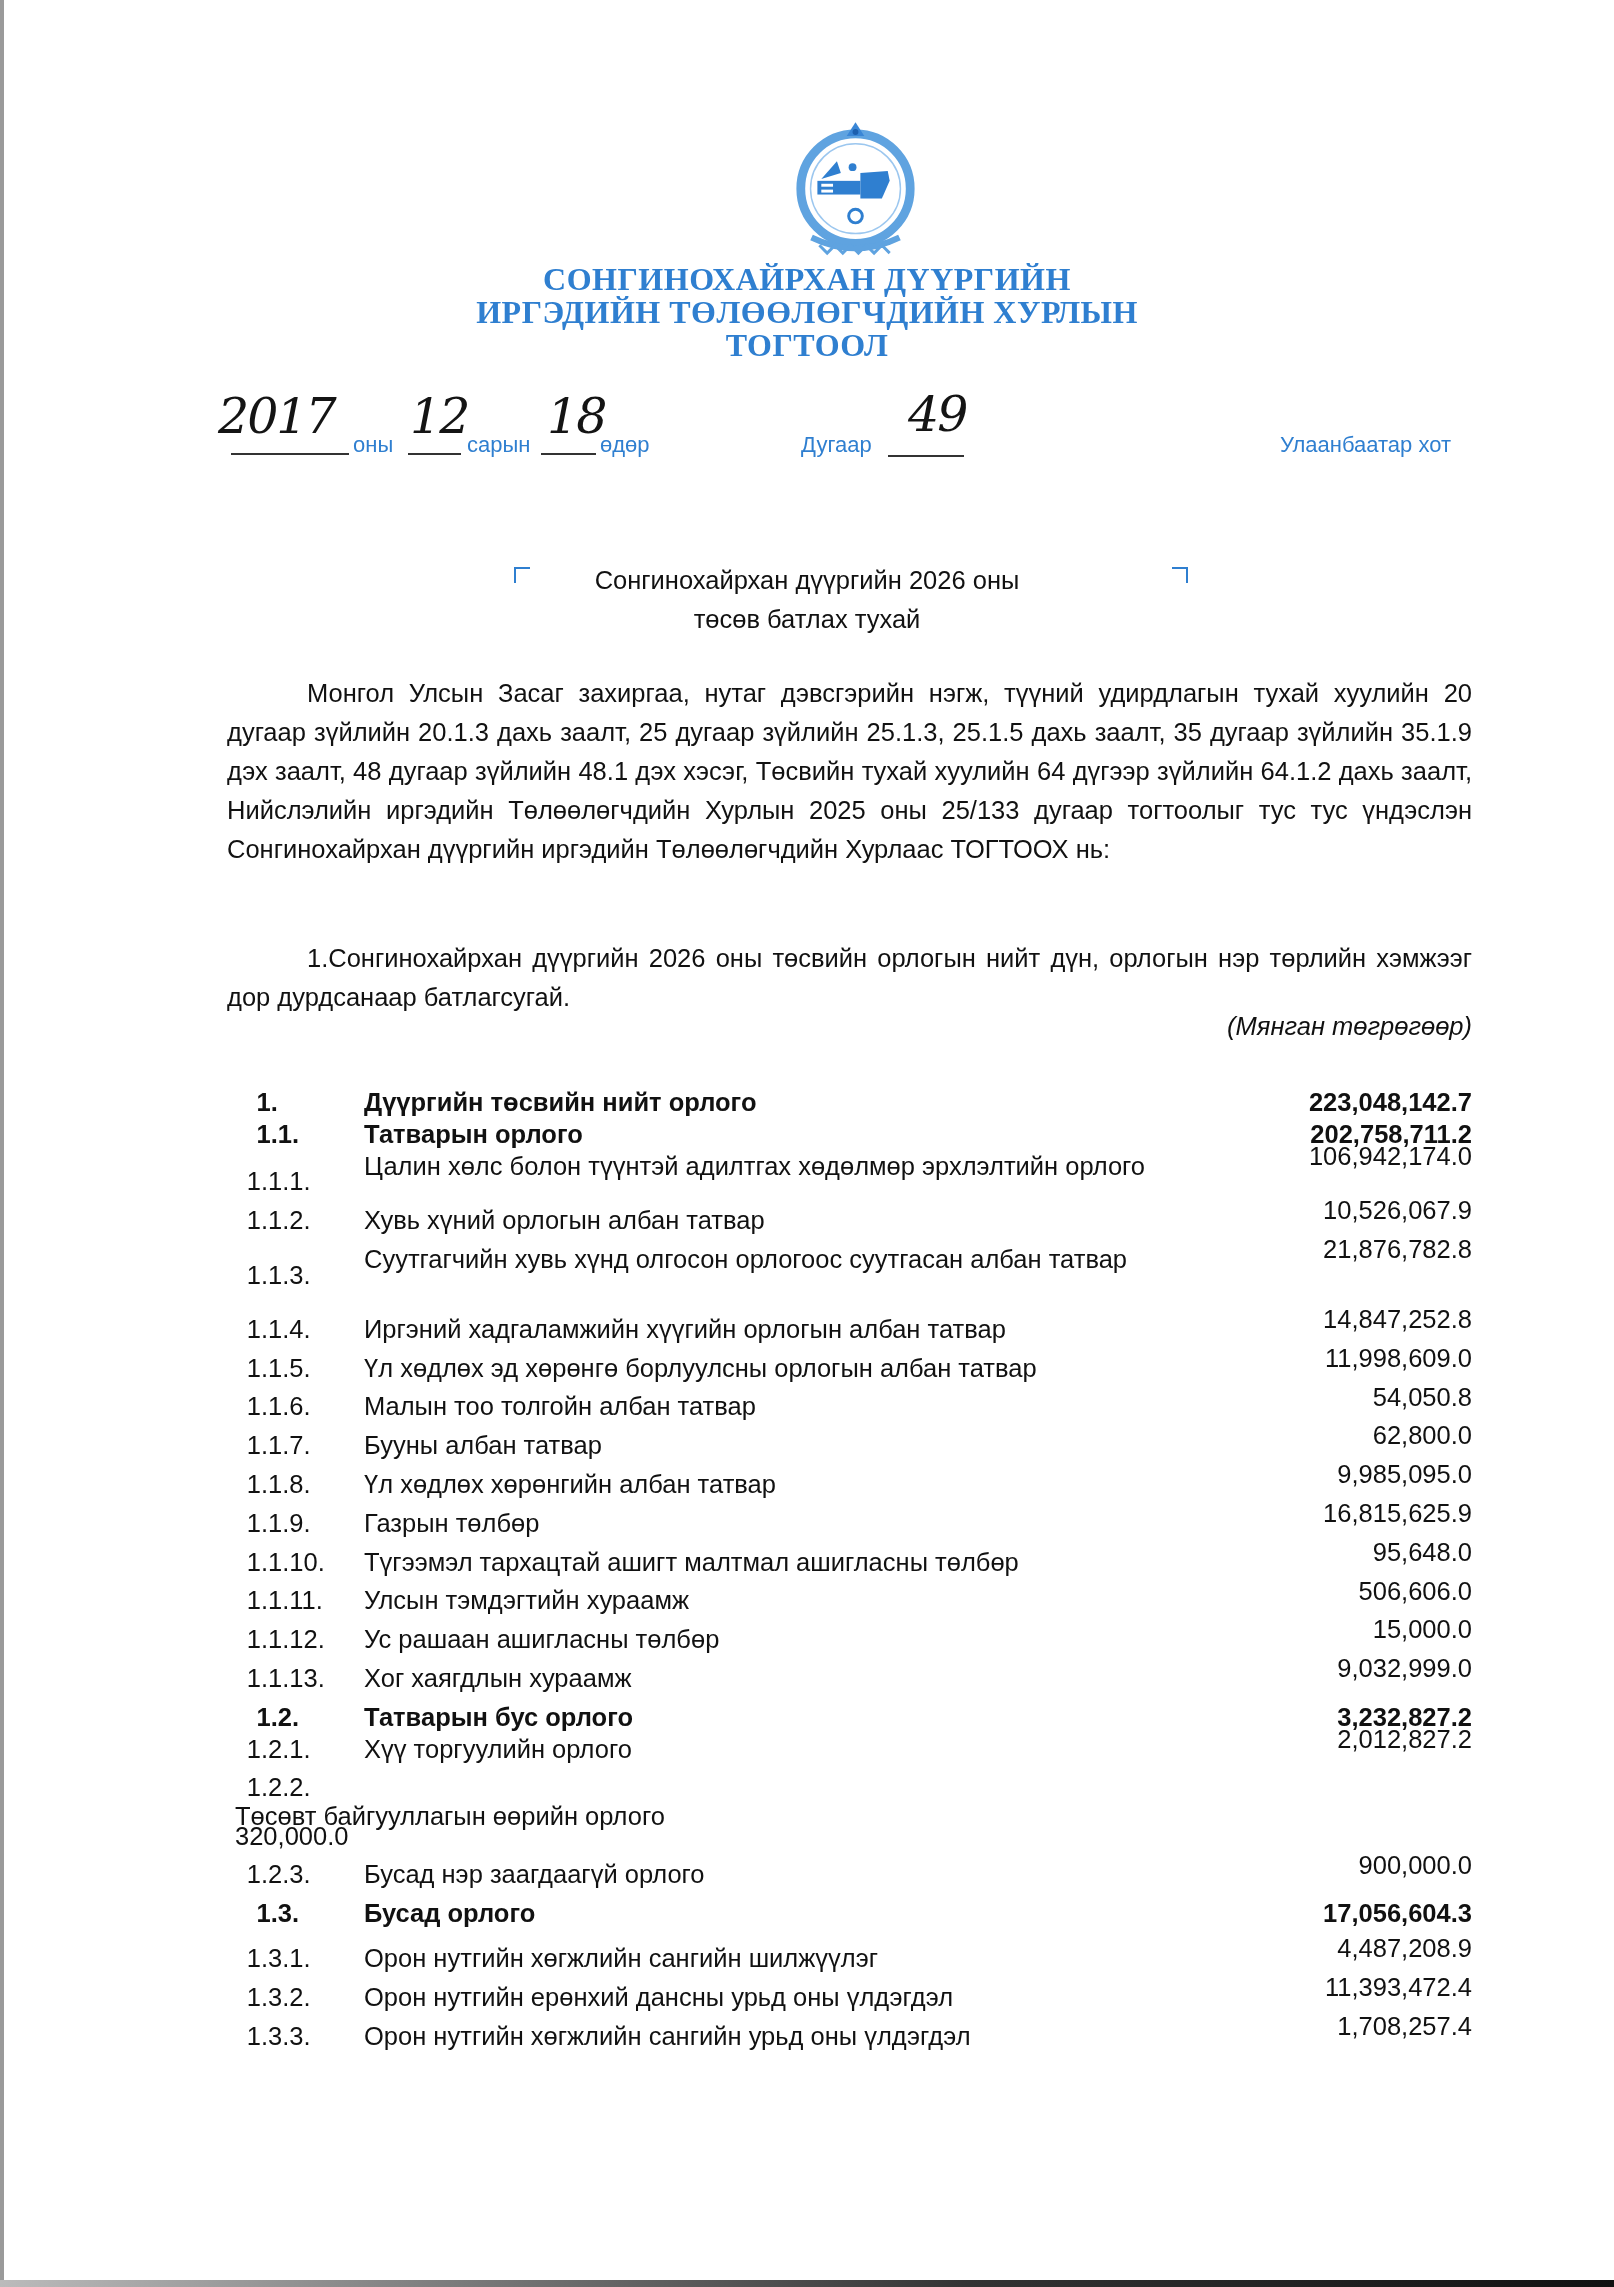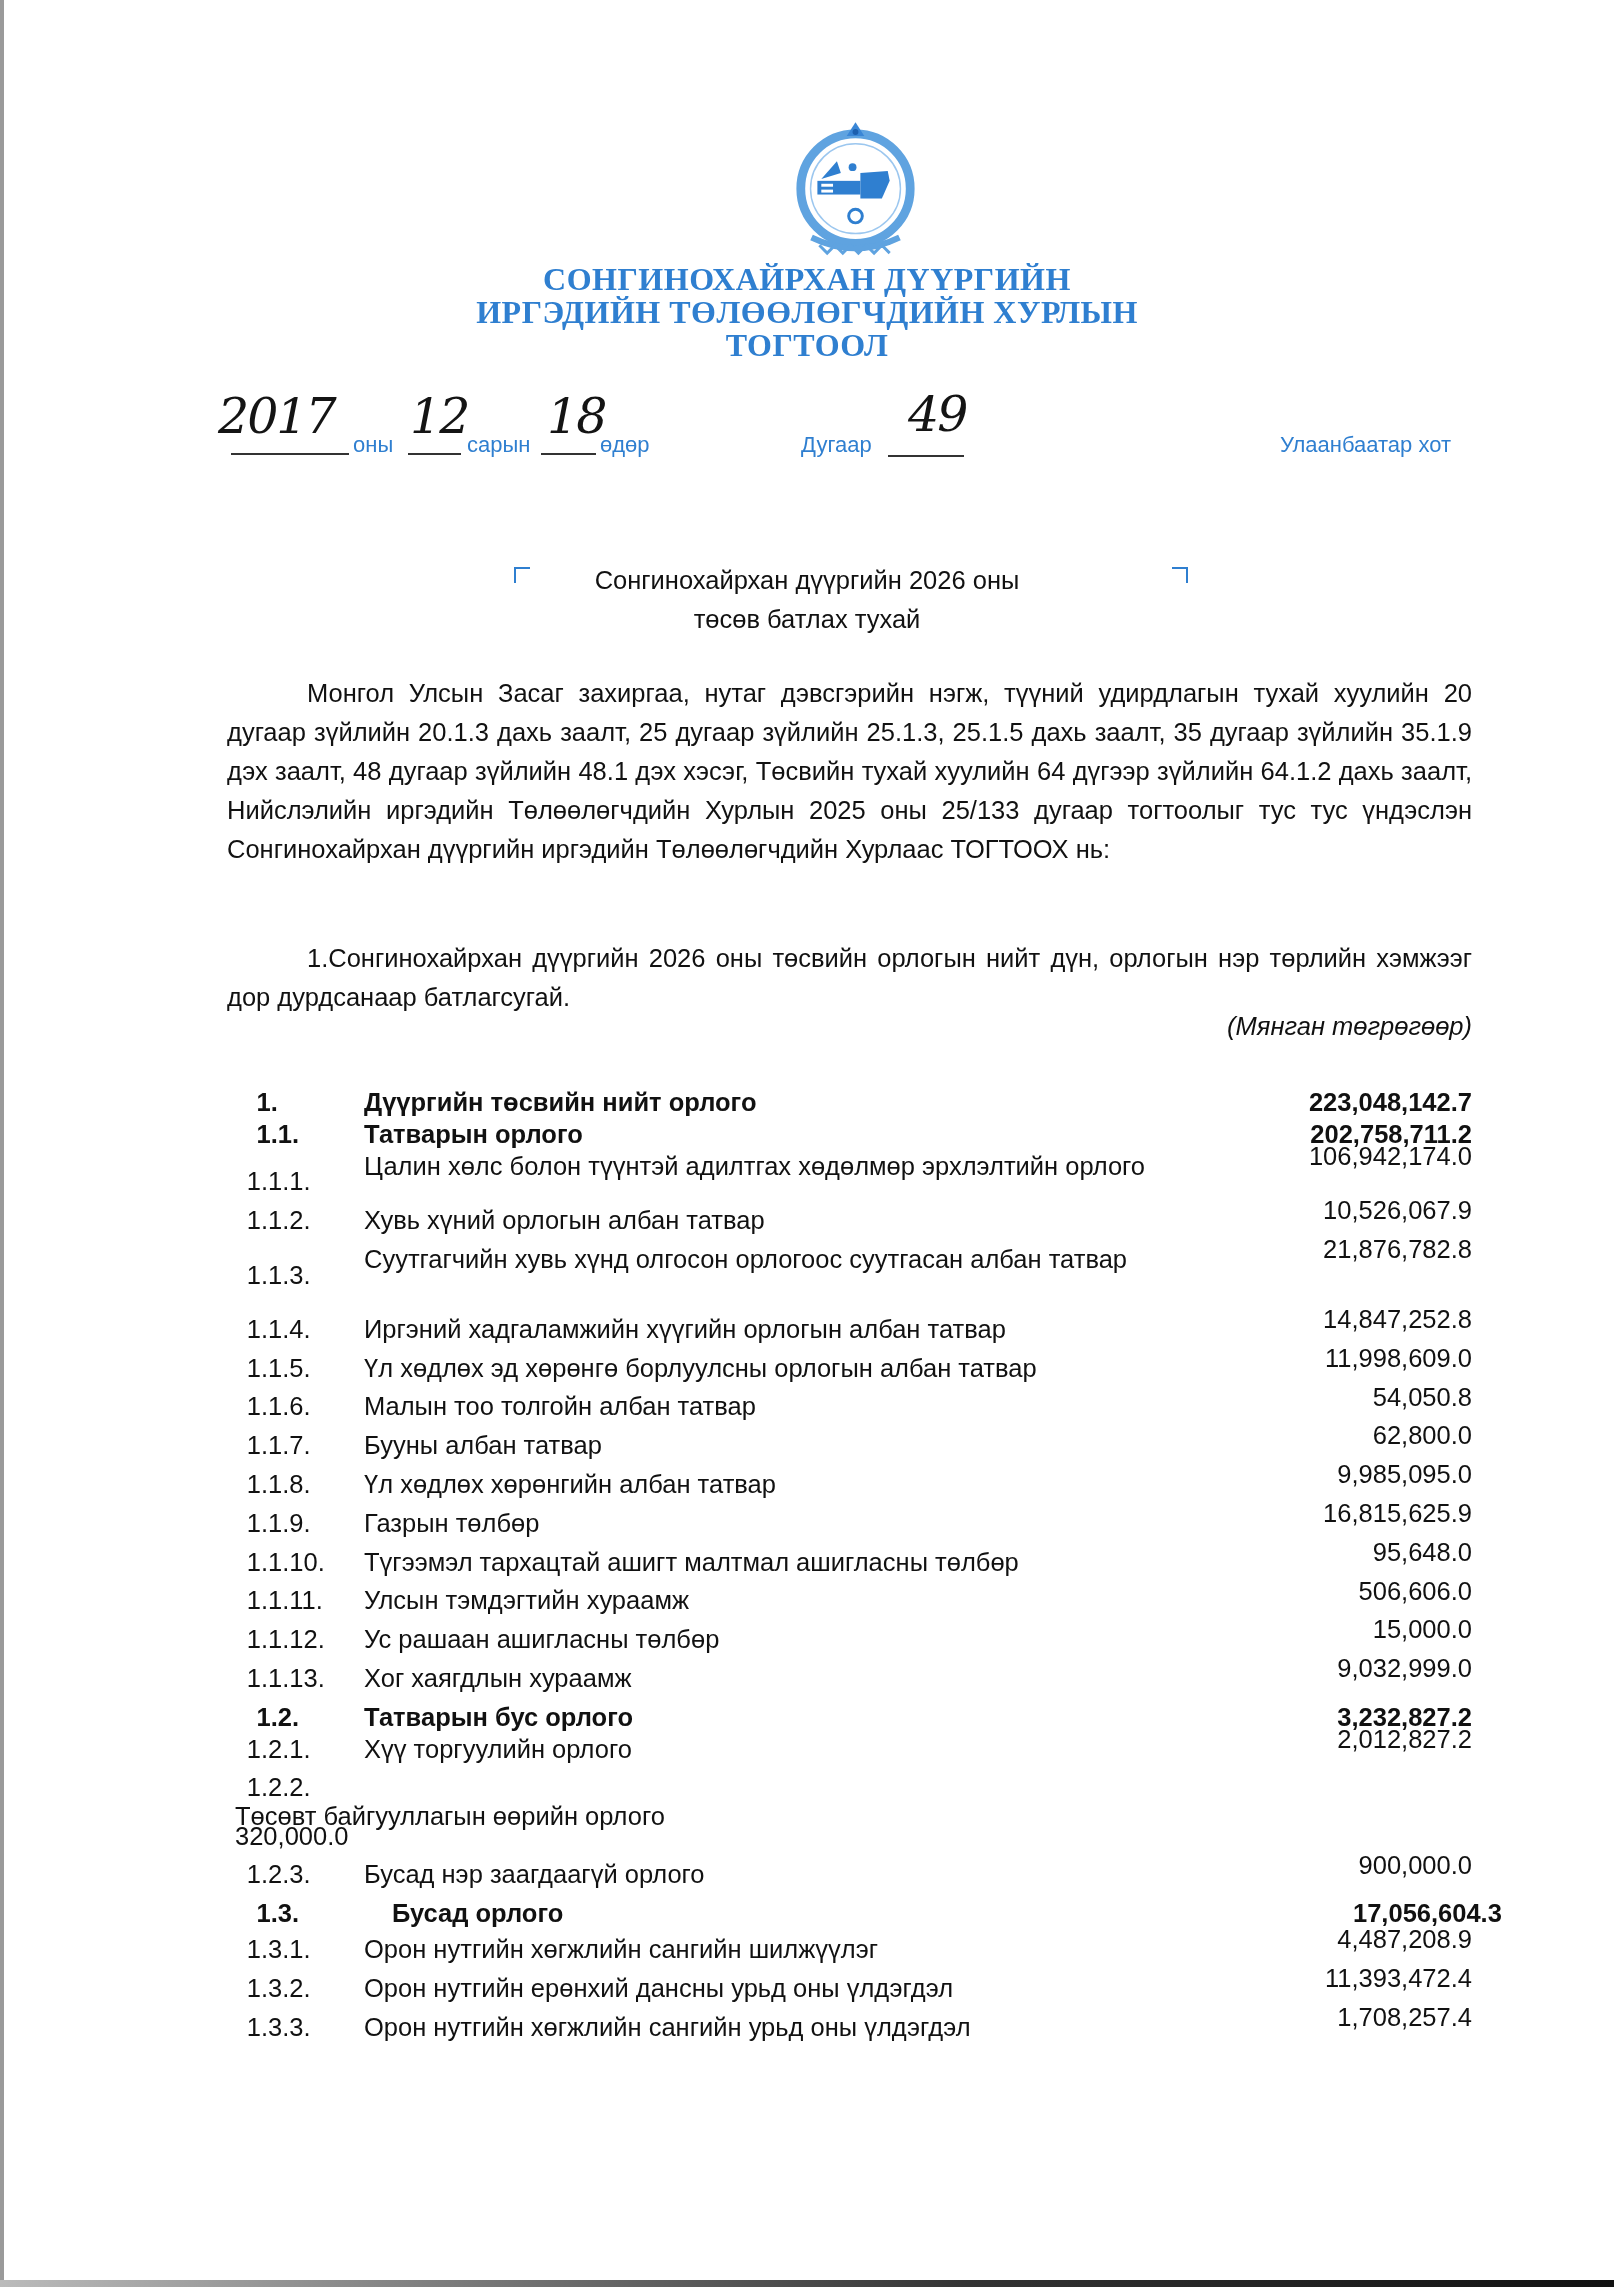--- a/index.html
+++ b/index.html
@@ -199,21 +199,21 @@
       <div class="row" style="margin-bottom: 9.8px; flex-direction: column;">
         <span class="num">1.2.2.</span>
         <span class="label">Төсөвт байгууллагын өөрийн орлого</span>
         <span class="val shift">320,000.0</span>
       </div>
       <div class="row" style="margin-bottom: 9.8px;">
         <span class="num">1.2.3.</span>
         <span class="label">Бусад нэр заагдаагүй орлого</span>
         <span class="val shift">900,000.0</span>
       </div>
-      <div class="row bold" style="margin-bottom: 7px; gap: 28px;">
+      <div class="row bold" style="margin-bottom: 16px;">
         <span class="num">1.3.</span>
         <span class="label">Бусад орлого</span>
         <span class="val">17,056,604.3</span>
       </div>
       <div class="row" style="margin-bottom: 9.8px;">
         <span class="num">1.3.1.</span>
         <span class="label">Орон нутгийн хөгжлийн сангийн шилжүүлэг</span>
         <span class="val shift">4,487,208.9</span>
       </div>
       <div class="row" style="margin-bottom: 9.8px;">

